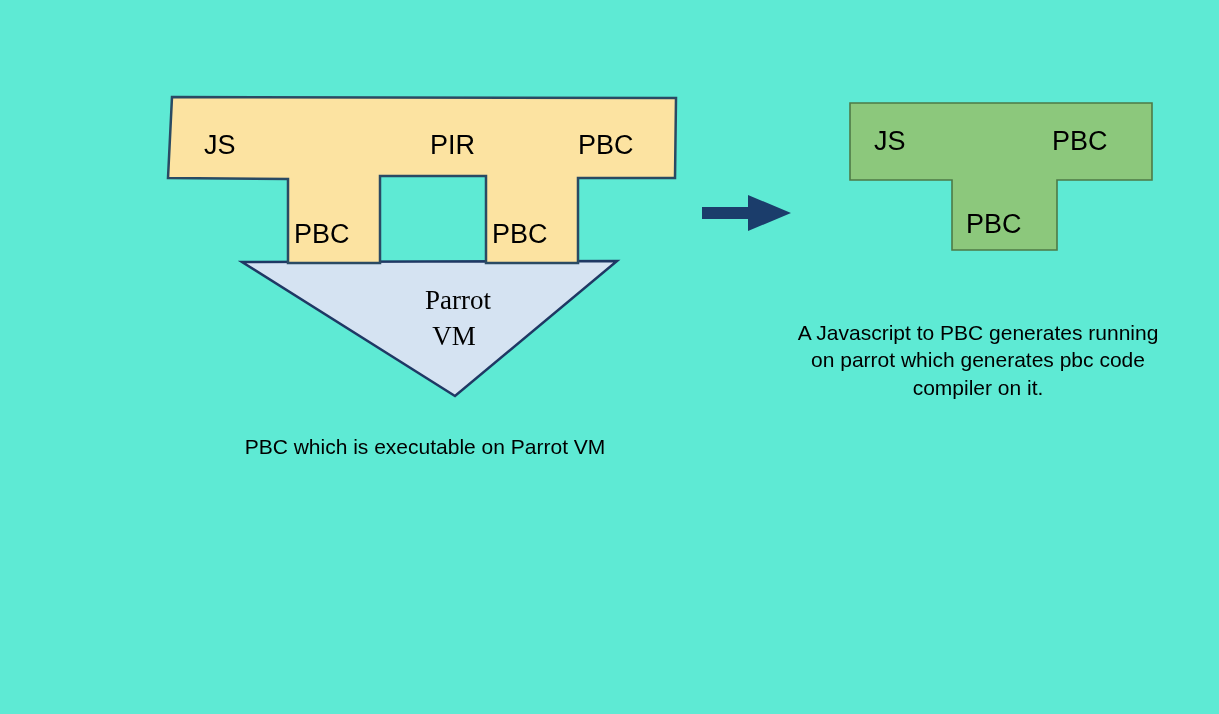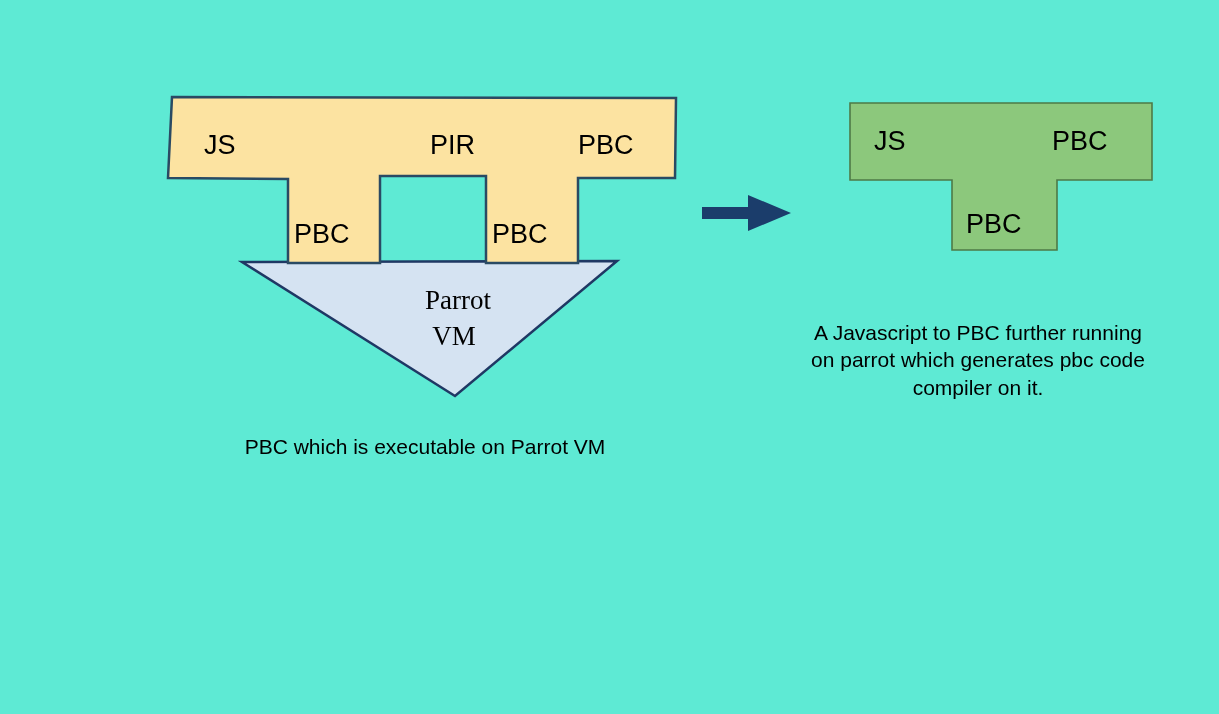--- a/index.html
+++ b/index.html
@@ -87,18 +87,18 @@
     <div>PBC which is executable on Parrot VM</div>
   </div>
 
   <div class="shape-label" style="left:874px; top:126px;">JS</div>
 
   <div class="shape-label" style="left:1052px; top:126px;">PBC</div>
 
   <div class="shape-label" style="left:966px; top:209px;">PBC</div>
 
   <div class="caption" style="left:766px; top:319px; width:424px;">
-    <div>A Javascript to PBC further running</div>
+    <div>A Javascript to PBC generates running</div>
     <div>on parrot which generates pbc code</div>
     <div>compiler on it.</div>
   </div>
 
 </div>
 
 </body></html>

